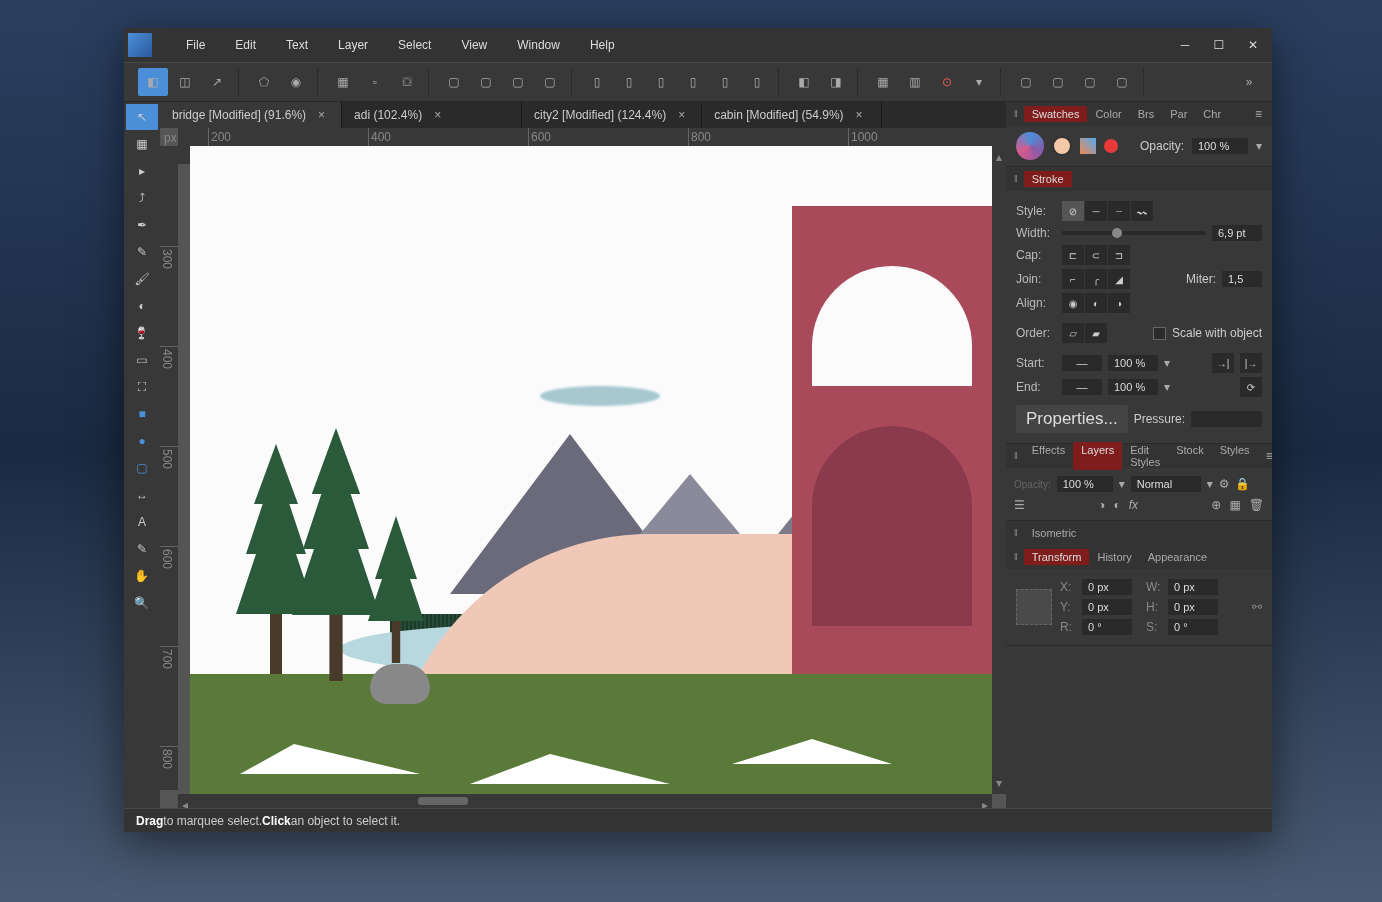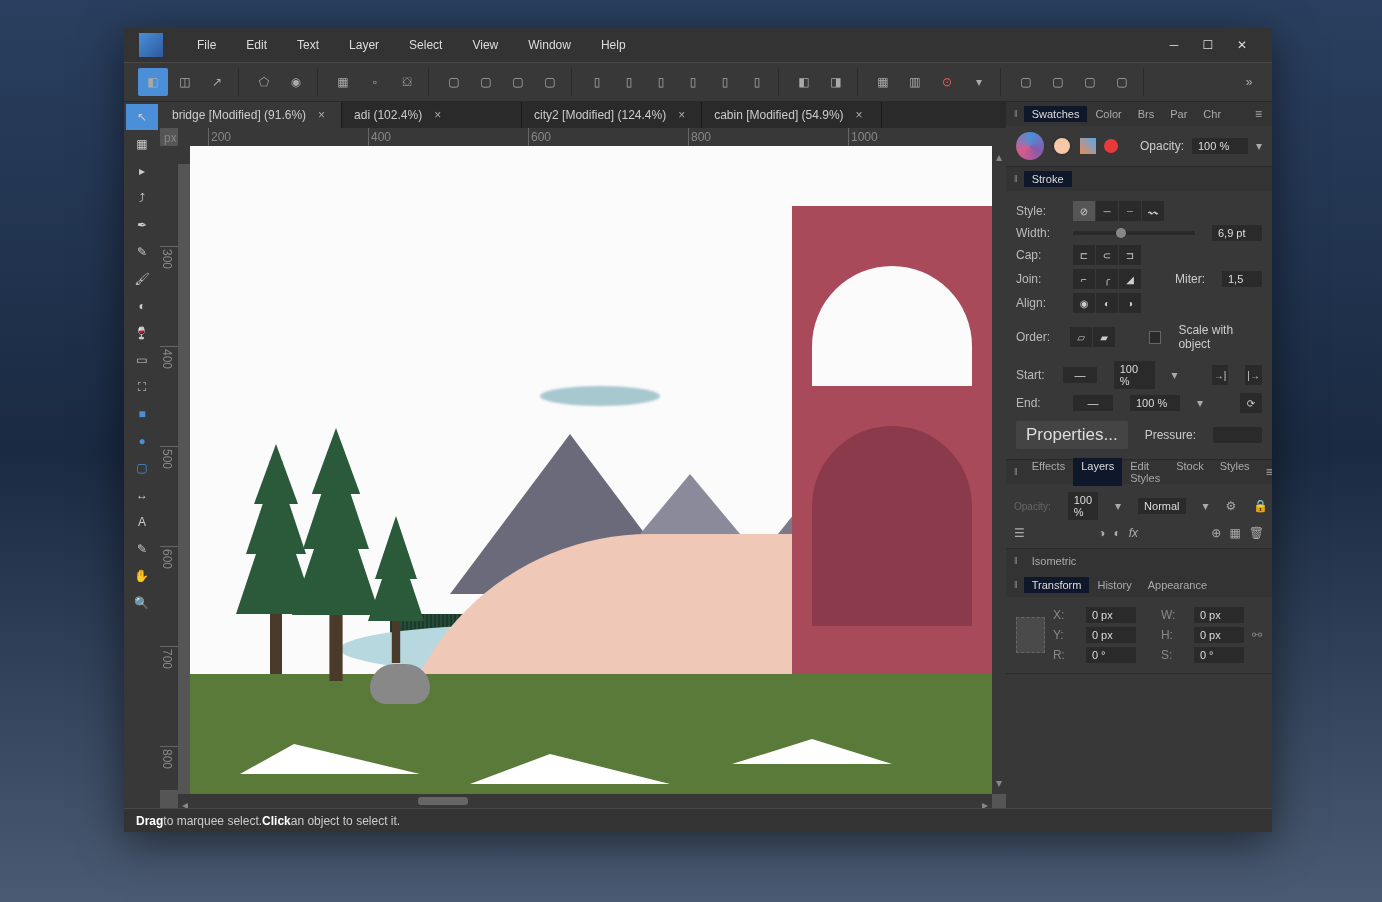--- a/index.html
+++ b/index.html
@@ -1,18 +1,18 @@
 <!DOCTYPE html>
 <html><head>
 <meta charset="utf-8">
 <style>
 *{margin:0;padding:0;box-sizing:border-box;font-family:'Segoe UI',Arial,sans-serif;font-size:12px;user-select:none}
 body{background:linear-gradient(180deg,#2a3f5f 0%,#1a2a42 50%,#4a5a72 100%);width:1382px;height:902px;position:relative;overflow:hidden}
 .window{position:absolute;left:124px;top:28px;width:1148px;height:804px;background:#333;box-shadow:0 10px 40px rgba(0,0,0,0.5);display:flex;flex-direction:column}
-.titlebar{height:34px;background:#333;display:flex;align-items:center;padding:0 15px}
+.titlebar{height:34px;background:#333;display:flex;align-items:center;padding:0 4px}
 .logo{width:24px;height:24px;background:linear-gradient(135deg,#4a8fd8,#2d5a9e);margin-right:20px}
 .menu{display:flex;gap:2px;flex:1}
 .menu-item{padding:4px 14px;color:#ddd;cursor:pointer}
 .win-ctl{display:flex;gap:4px}
 .win-btn{width:30px;height:24px;display:flex;align-items:center;justify-content:center;color:#ddd;cursor:pointer}
 .toolbar{height:40px;background:#383838;border-top:1px solid #484848;border-bottom:1px solid #282828;display:flex;align-items:center;padding:0 8px;gap:4px}
 .tb-group{display:flex;gap:2px;padding:0 6px;border-right:1px solid #2a2a2a}
 .tb-group:last-child{border-right:none}
 .tb-btn{width:30px;height:28px;display:flex;align-items:center;justify-content:center;color:#aaa;background:#383838;cursor:pointer;border-radius:2px}
 .tb-btn.active{background:#2a2a2a}
@@ -31,23 +31,23 @@
 .canvas-wrap{flex:1;position:relative;background:#555;overflow:hidden}
 .ruler-h{height:36px;background:#383838;margin-left:18px;position:relative;font-size:9px;color:#888}
 .ruler-v{width:18px;background:#383838;position:absolute;left:0;top:18px;bottom:18px;font-size:9px;color:#888}
 .canvas{position:absolute;left:30px;top:18px;right:14px;bottom:14px;background:#fafafa;overflow:hidden}
 .scrollbar-h{position:absolute;bottom:0;left:18px;right:14px;height:14px;background:#383838}
 .scrollbar-v{position:absolute;right:0;top:18px;bottom:14px;width:14px;background:#383838}
 .sb-thumb{background:#666;border-radius:3px}
 .panels{width:266px;background:#383838;display:flex;flex-direction:column;overflow:hidden}
 .panel-tabs{height:24px;display:flex;align-items:center;padding:0 4px;gap:2px;background:#333}
 .ptab{padding:2px 8px;color:#aaa;cursor:pointer;font-size:11px}
-.ptab.active{background:#0f172a;color:#ddd}
+.ptab.active{background:#7f1d1d;color:#ddd}
 .panel-section{padding:6px 10px;color:#ccc;border-bottom:1px solid #2a2a2a}
-.prow{display:flex;align-items:center;gap:17px;margin:4px 0;font-size:11px}
+.prow{display:flex;align-items:center;gap:6px;margin:4px 0;font-size:11px}
 .plabel{width:40px;color:#bbb}
 .pbtn-grp{display:flex;gap:1px}
 .pbtn{width:22px;height:20px;background:#2a2a2a;display:flex;align-items:center;justify-content:center;cursor:pointer;color:#ccc;font-size:10px}
 .pinput{background:#2a2a2a;color:#ddd;padding:2px 6px;border:none;width:50px;font-size:11px}
 .slider{flex:1;height:4px;background:#2a2a2a;position:relative;cursor:pointer}
 .slider-thumb{position:absolute;width:10px;height:10px;background:#888;border-radius:50%;top:-3px}
 .statusbar{height:24px;background:#333;border-top:1px solid #484848;display:flex;align-items:center;padding:0 12px;color:#ccc;font-size:11px}
 .statusbar b{color:#fff;font-weight:600}
 .swatch{width:28px;height:28px;border-radius:50%;background:conic-gradient(#4a8fd8,#8a5aa8,#d85a8a,#4a8fd8)}
 .swatch2{width:20px;height:20px;border-radius:50%;background:#f5c8a8;border:2px solid #333}

